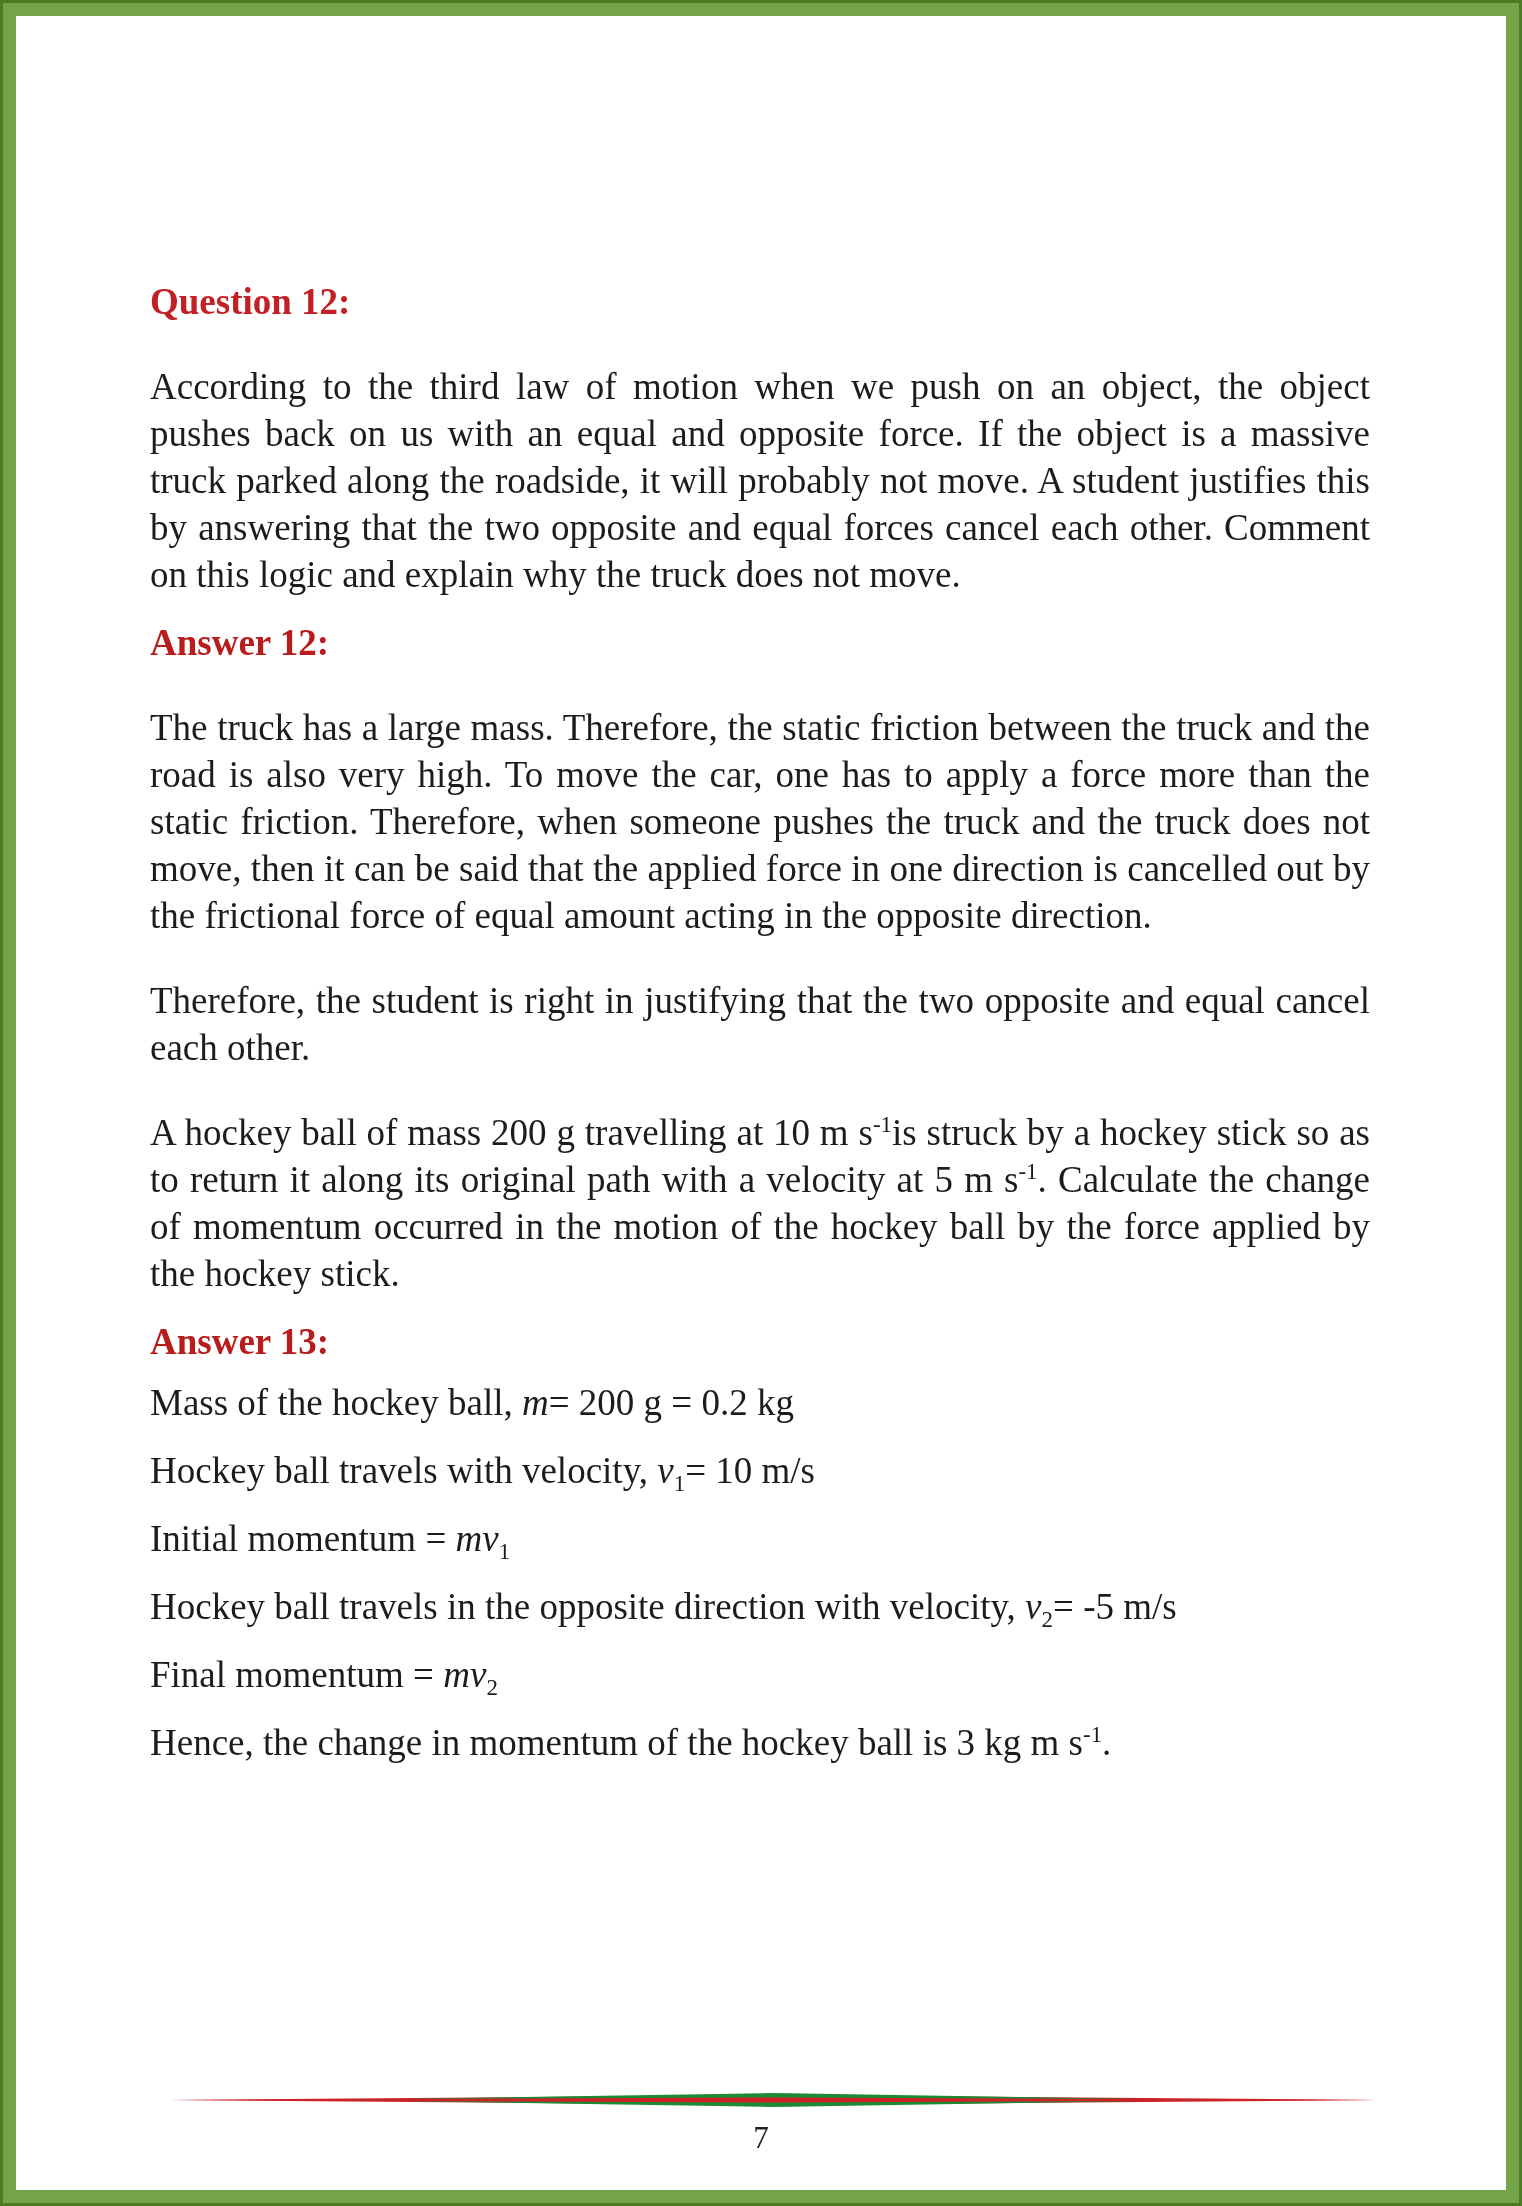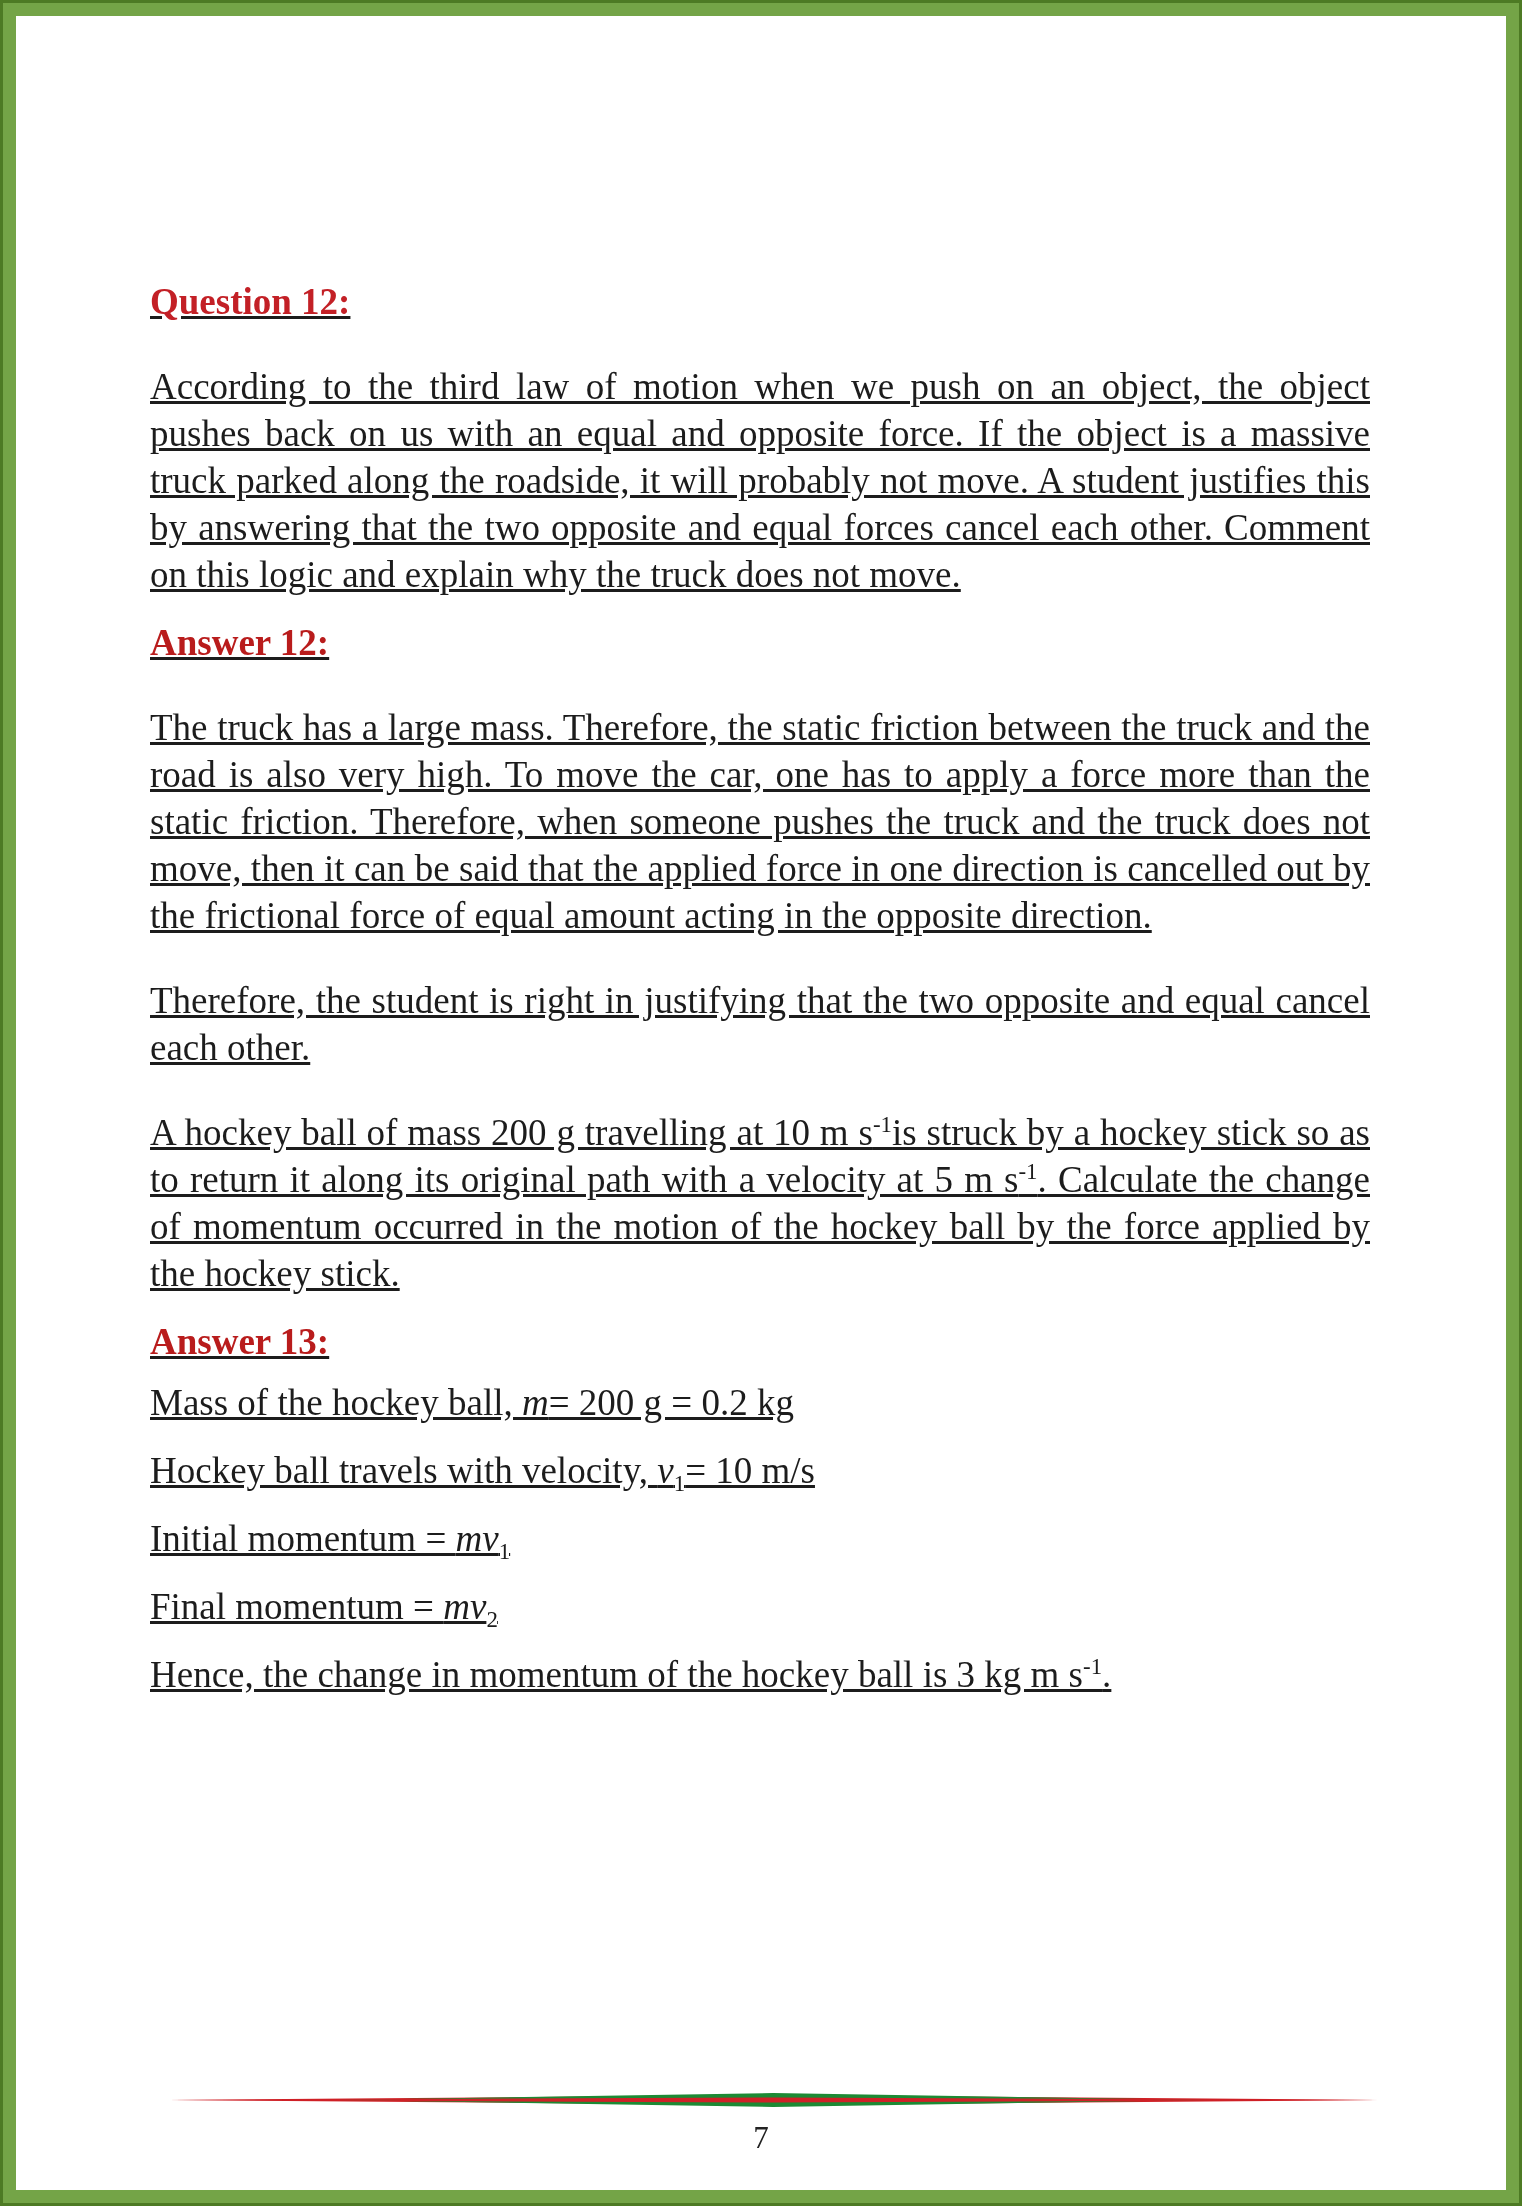--- a/index.html
+++ b/index.html
@@ -27,21 +27,20 @@
     z-index: 1;
   }
   .content {
     position: absolute;
     left: 134px;
     right: 136px;
     top: 262px;
     color: #1c1c1c;
     font-size: 37px;
     line-height: 47px;
-    text-decoration: underline;
   }
   h2 {
     font-size: 37px;
     line-height: 47px;
     font-weight: bold;
     margin: 0 0 14px 0;
   }
   .q-head { color: #c32026; }
   .a-head { color: #b91c1c; }
   p {
@@ -94,20 +93,21 @@
     <h2 class="a-head">Answer 12:</h2>
     <p class="para">The truck has a large mass. Therefore, the static friction between the truck and the road is also very high. To move the car, one has to apply a force more than the static friction. Therefore, when someone pushes the truck and the truck does not move, then it can be said that the applied force in one direction is cancelled out by the frictional force of equal amount acting in the opposite direction.</p>
     <p class="para">Therefore, the student is right in justifying that the two opposite and equal cancel each other.</p>
 
     <p class="para"><span>A hockey ball of mass 200 g travelling at 10 m s</span><sup>-1</sup><span>is struck by a hockey stick so as to return it along its original path with a velocity at 5 m s</span><sup>-1</sup><span>. Calculate the change of momentum occurred in the motion of the hockey ball by the force applied by the hockey stick.</span></p>
 
     <h2 class="a-head">Answer 13:</h2>
     <p><span>Mass of the hockey ball, </span><span class="it">m</span><span>= 200 g = 0.2 kg</span></p>
     <p><span>Hockey ball travels with velocity, </span><span class="it">v</span><sub>1</sub><span>= 10 m/s</span></p>
     <p><span>Initial momentum = </span><span class="it">mv</span><sub>1</sub></p>
+    <p><span>Hockey ball travels in the opposite direction with velocity, </span><span class="it">v</span><sub>2</sub><span>= -5 m/s</span></p>
     <p><span>Final momentum = </span><span class="it">mv</span><sub>2</sub></p>
     <p><span>Hence, the change in momentum of the hockey ball is 3 kg m s</span><sup>-1</sup><span>.</span></p>
 
   </main>
 
   <div class="footer">
     <svg class="divider" viewBox="0 0 1210 16" width="1210" height="16" aria-hidden="true">
       <polygon points="0,8 605,3 1210,8 605,13" fill="#cf2127"></polygon>
       <polygon points="170,8 605,1 1040,8 605,15" fill="#1c8a34"></polygon>
       <polygon points="0,8 605,5.5 1210,8 605,10.5" fill="#cf2127"></polygon>

